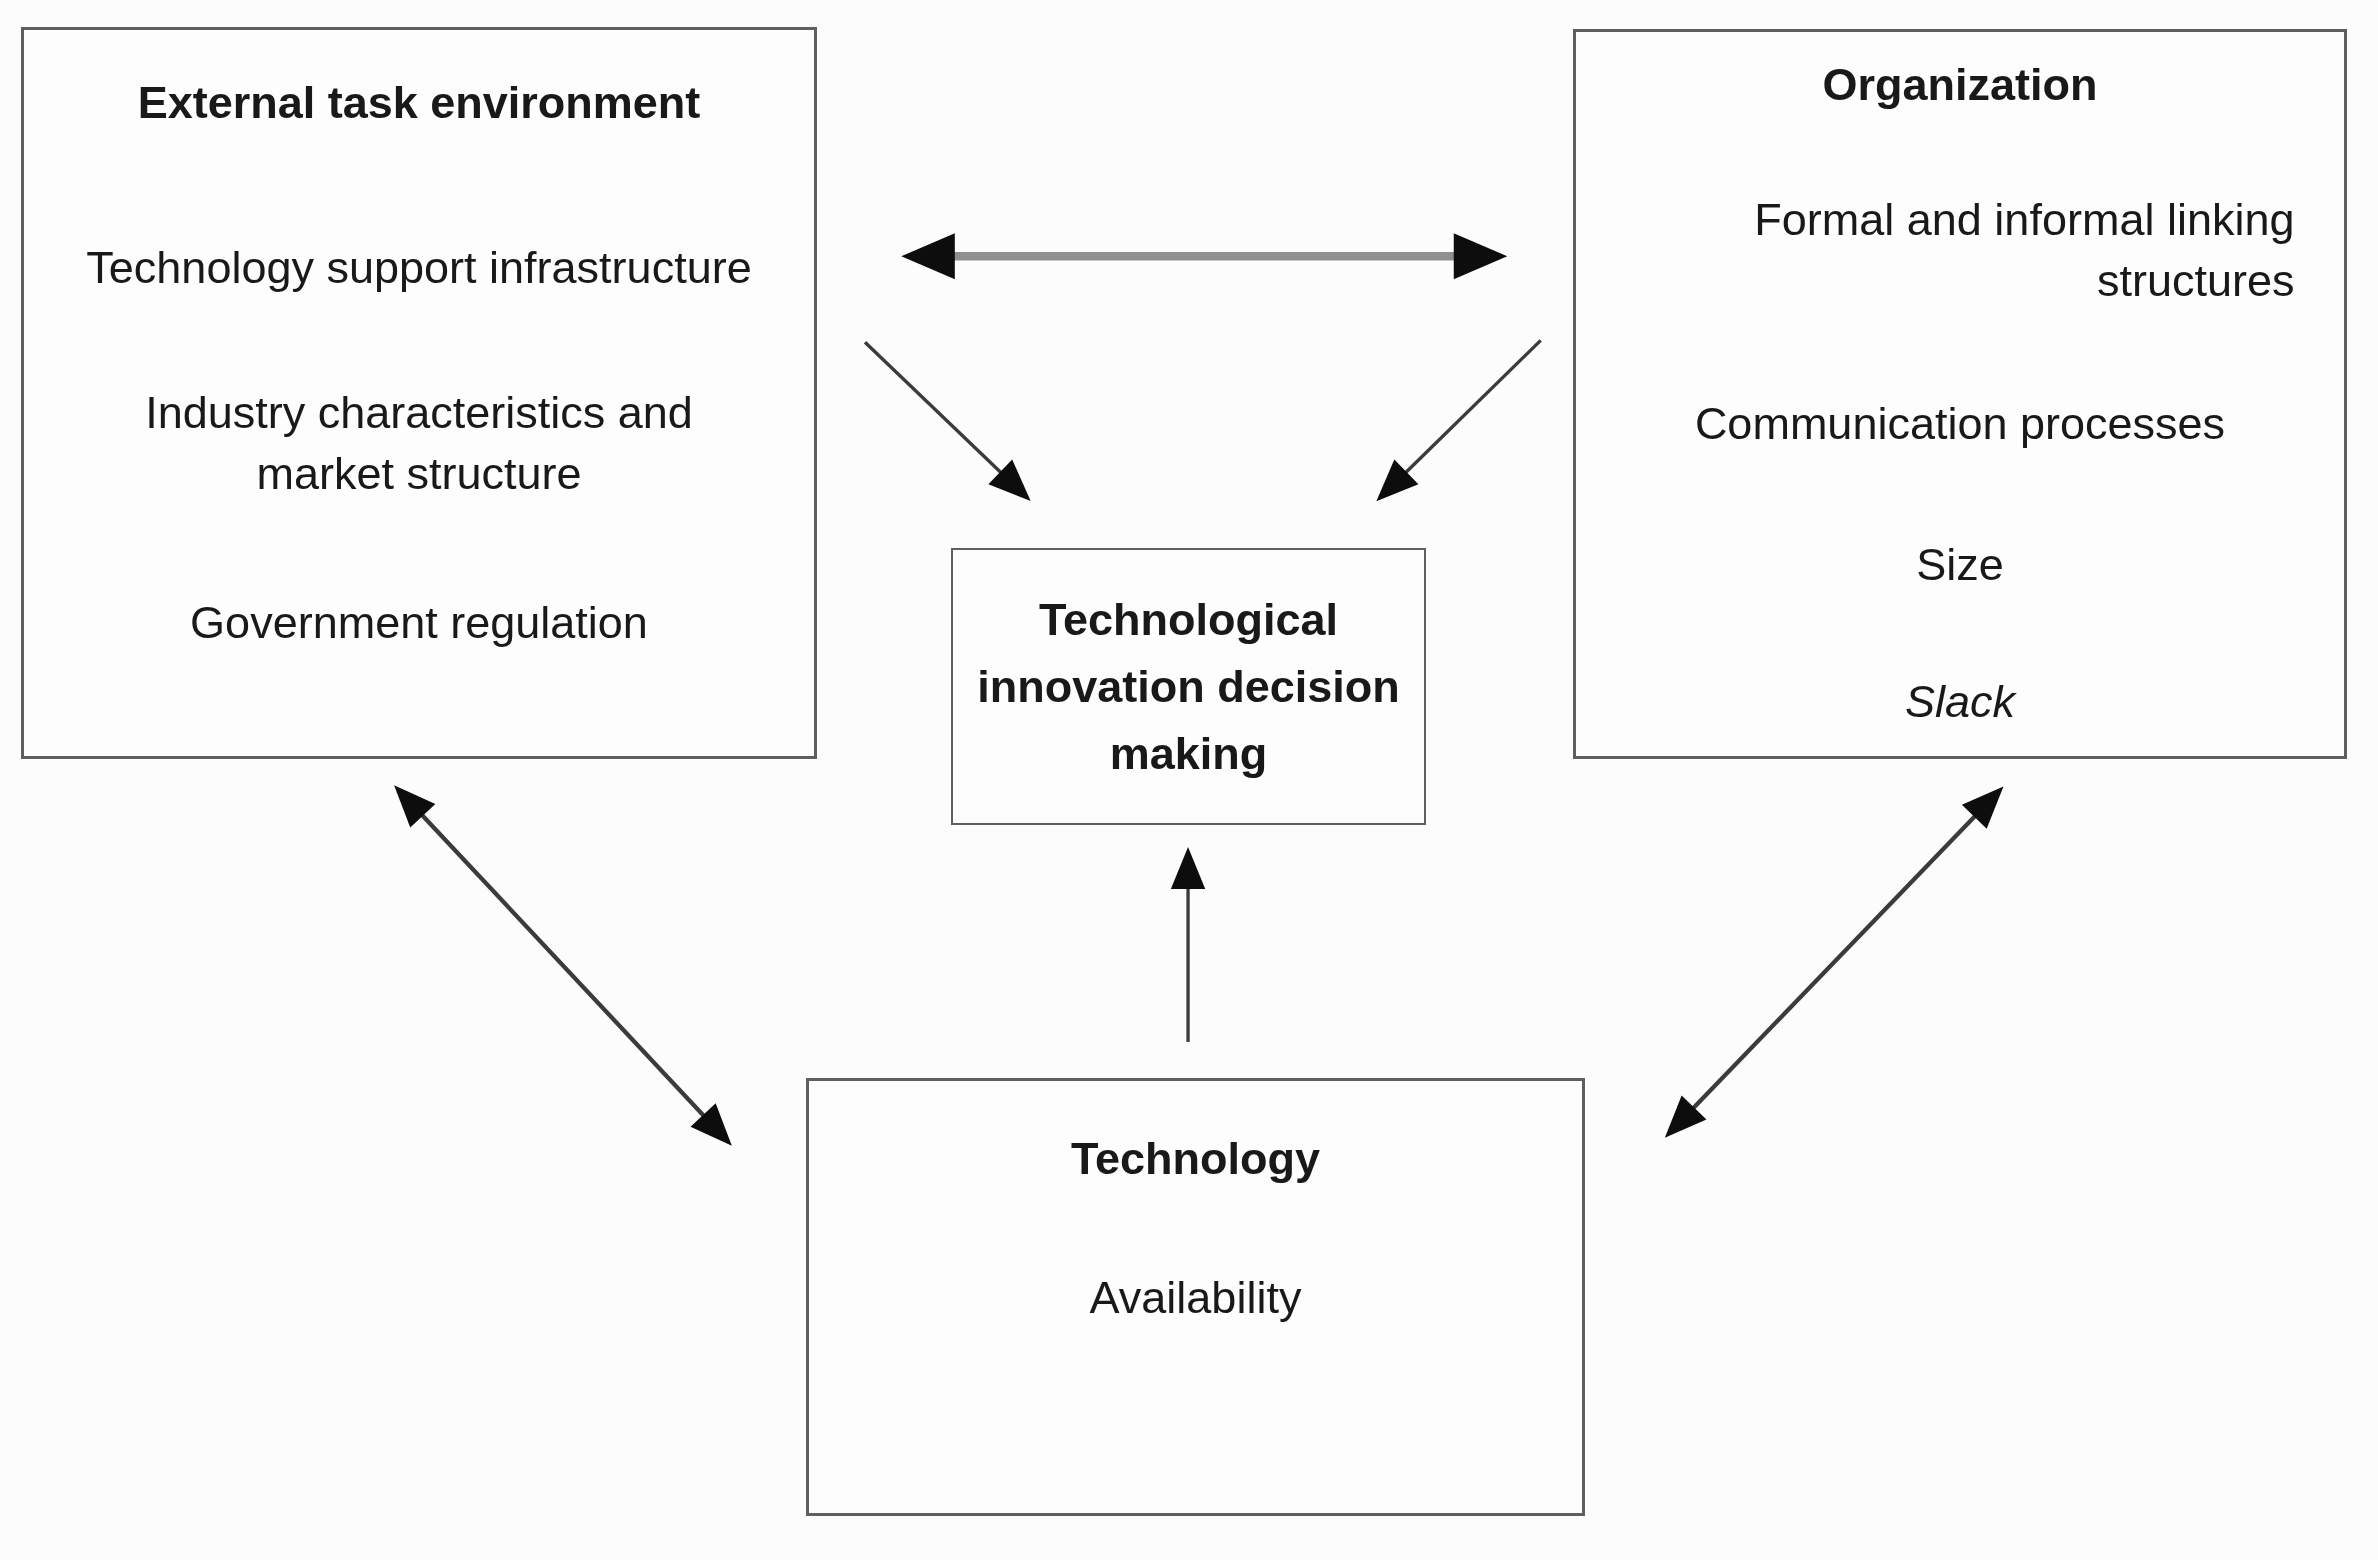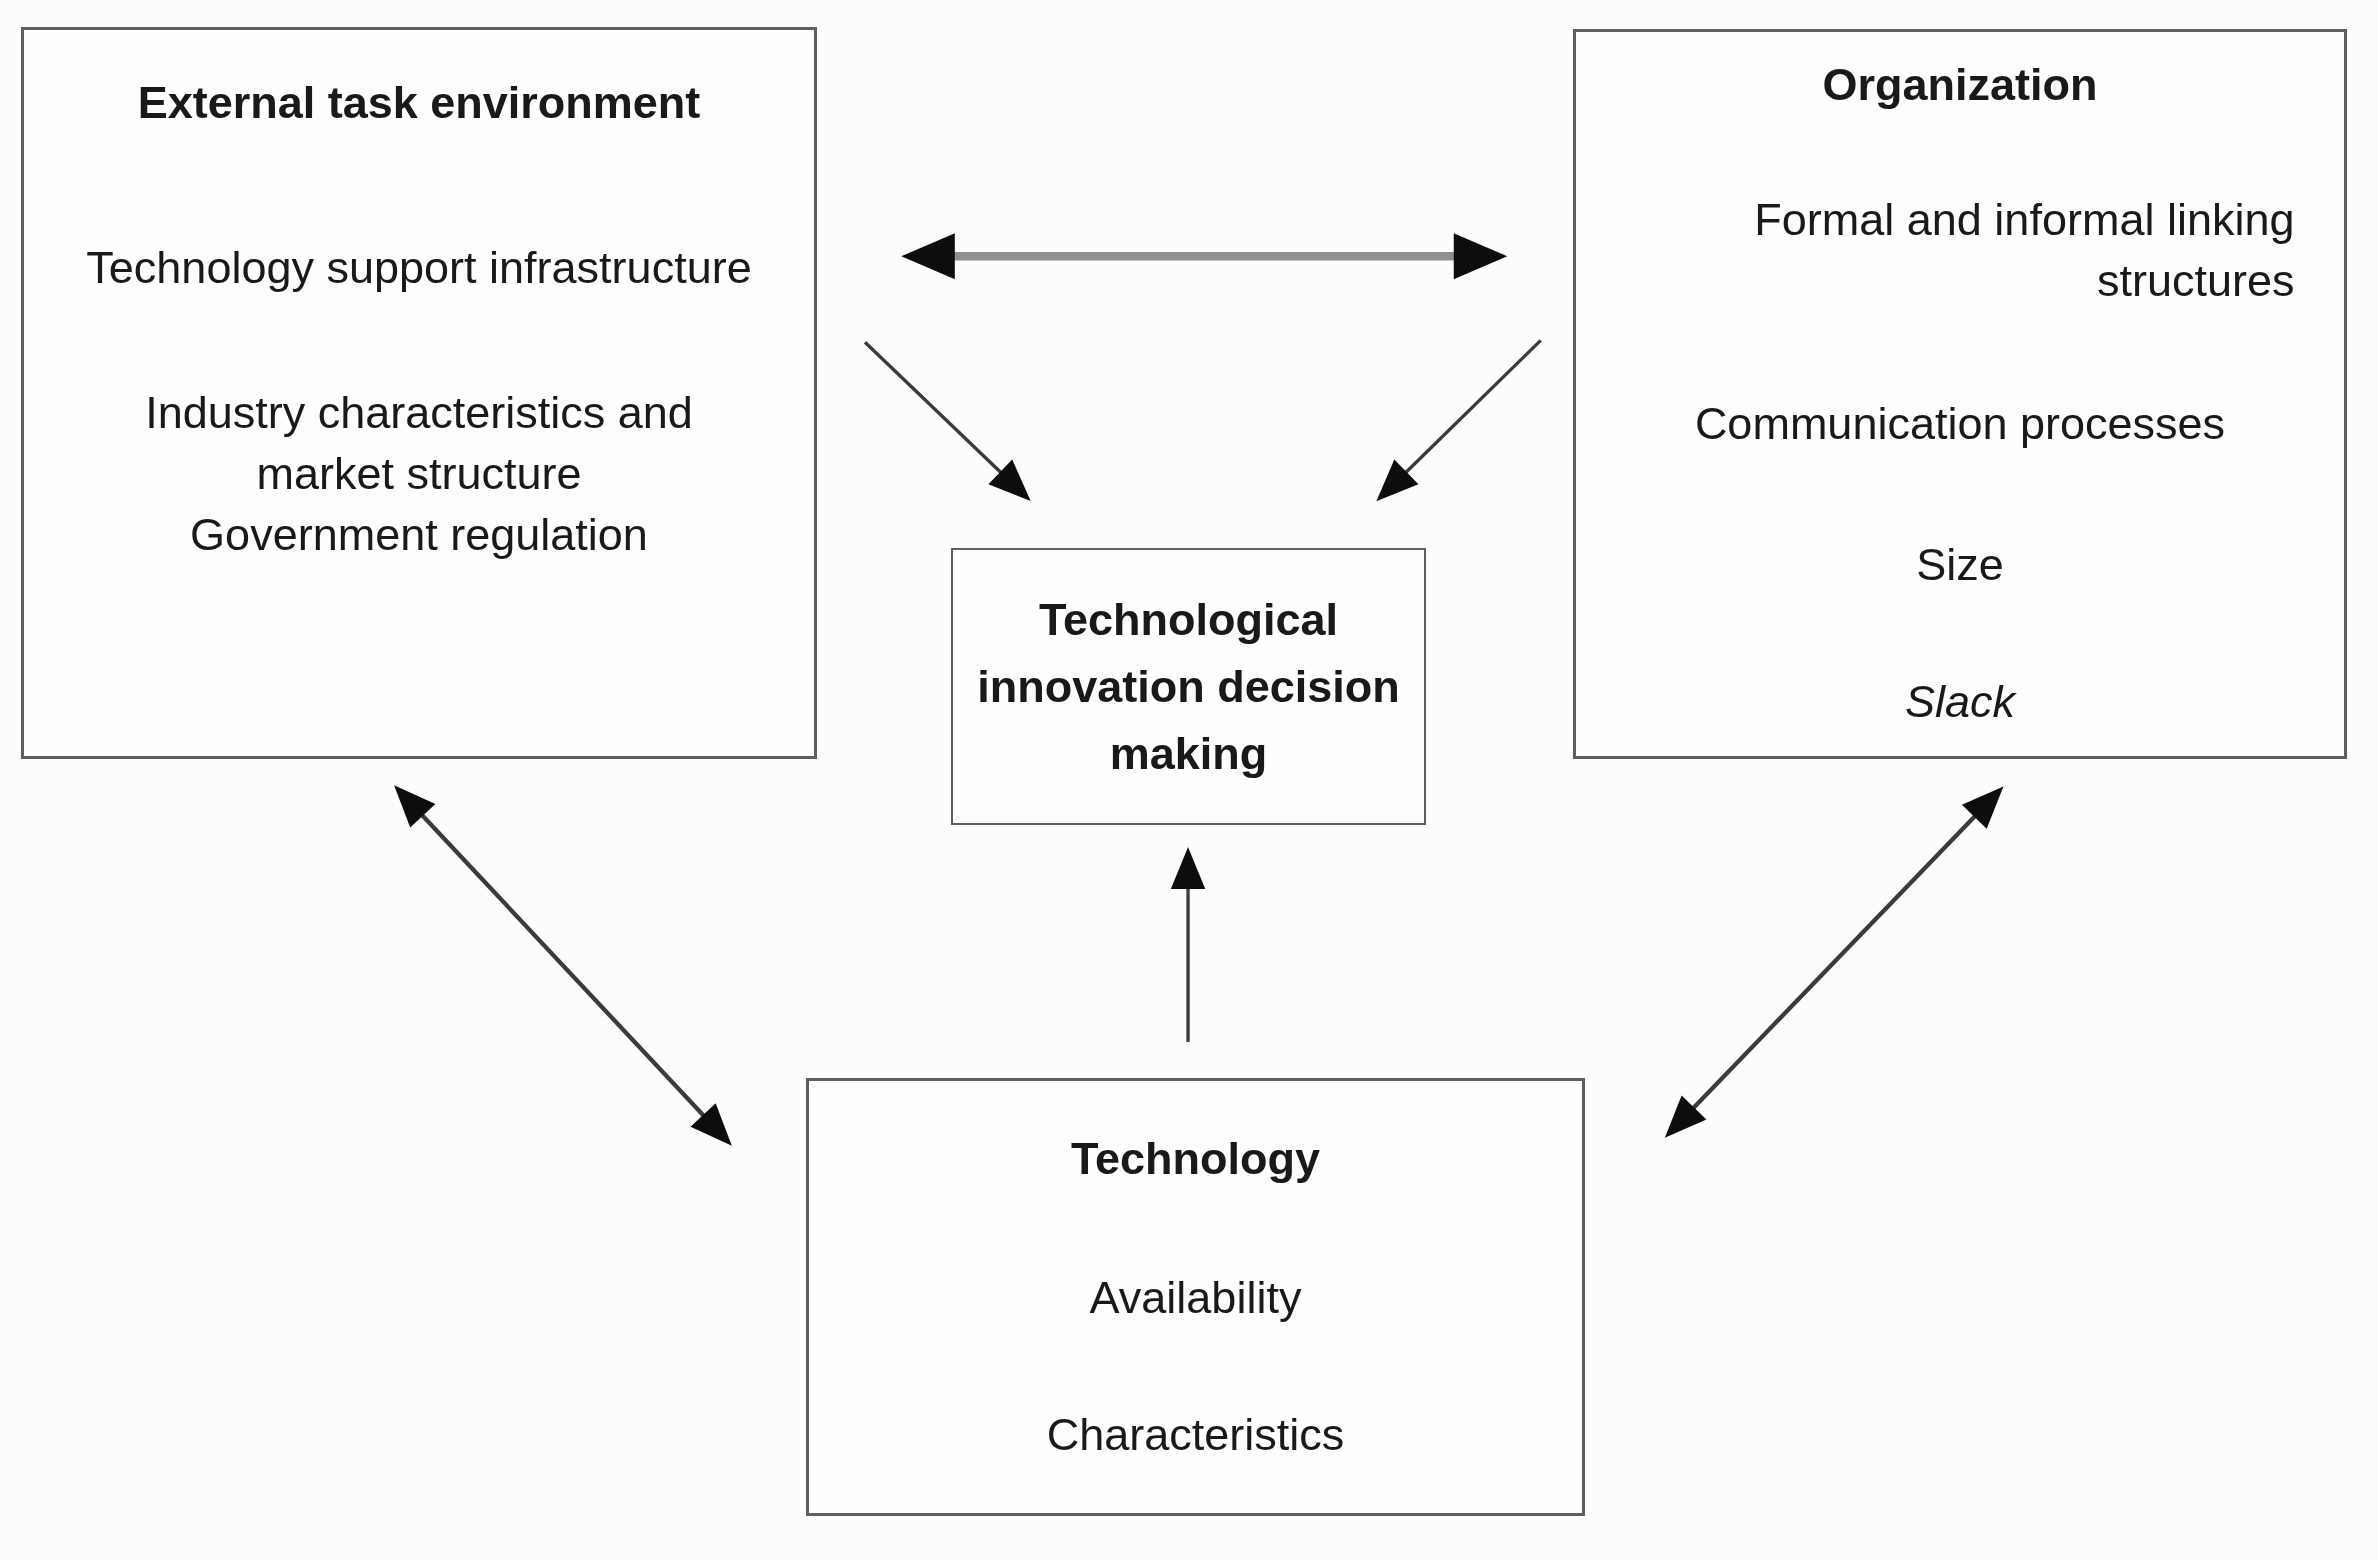--- a/index.html
+++ b/index.html
@@ -47,21 +47,21 @@
   .box .item {
     font-size: 45px;
     line-height: 61px;
     margin-left: auto;
     margin-right: auto;
     max-width: 669px;
   }
   .box-external   { left: 21px;   top: 27px;   width: 796px; height: 732px; padding-top: 42px; }
   .box-external   .item-0 { margin-top: 84px; }
   .box-external   .item-1 { margin-top: 104px; }
-  .box-external   .item-2 { }
+  .box-external   .item-2 { margin-top: 88px; }
   .box-organization { left: 1573px; top: 29px; width: 774px; height: 730px; padding-top: 22px; }
   .box-organization .item-0 { margin-top: 74px; text-align: right; }
   .box-organization .item-1 { margin-top: 82px; }
   .box-organization .item-2 { margin-top: 80px; }
   .box-organization .item-3 { margin-top: 76px; font-style: italic; }
   .box-decision {
     left: 951px; top: 548px; width: 475px; height: 277px;
     border-width: 2.9px;
     display: flex; align-items: center; justify-content: center;
     padding: 9.6px 19px;
@@ -114,17 +114,16 @@
     <div class="item item-3">Slack</div>
   </div>
 
   <div class="box box-decision">
     <div class="title">Technological innovation decision making</div>
   </div>
 
   <div class="box box-technology">
     <div class="title">Technology</div>
     <div class="item item-0">Availability</div>
-    <div class="item item-1">Characteristics</div>
   </div>
 
 </div>
 
 
 </body></html>

